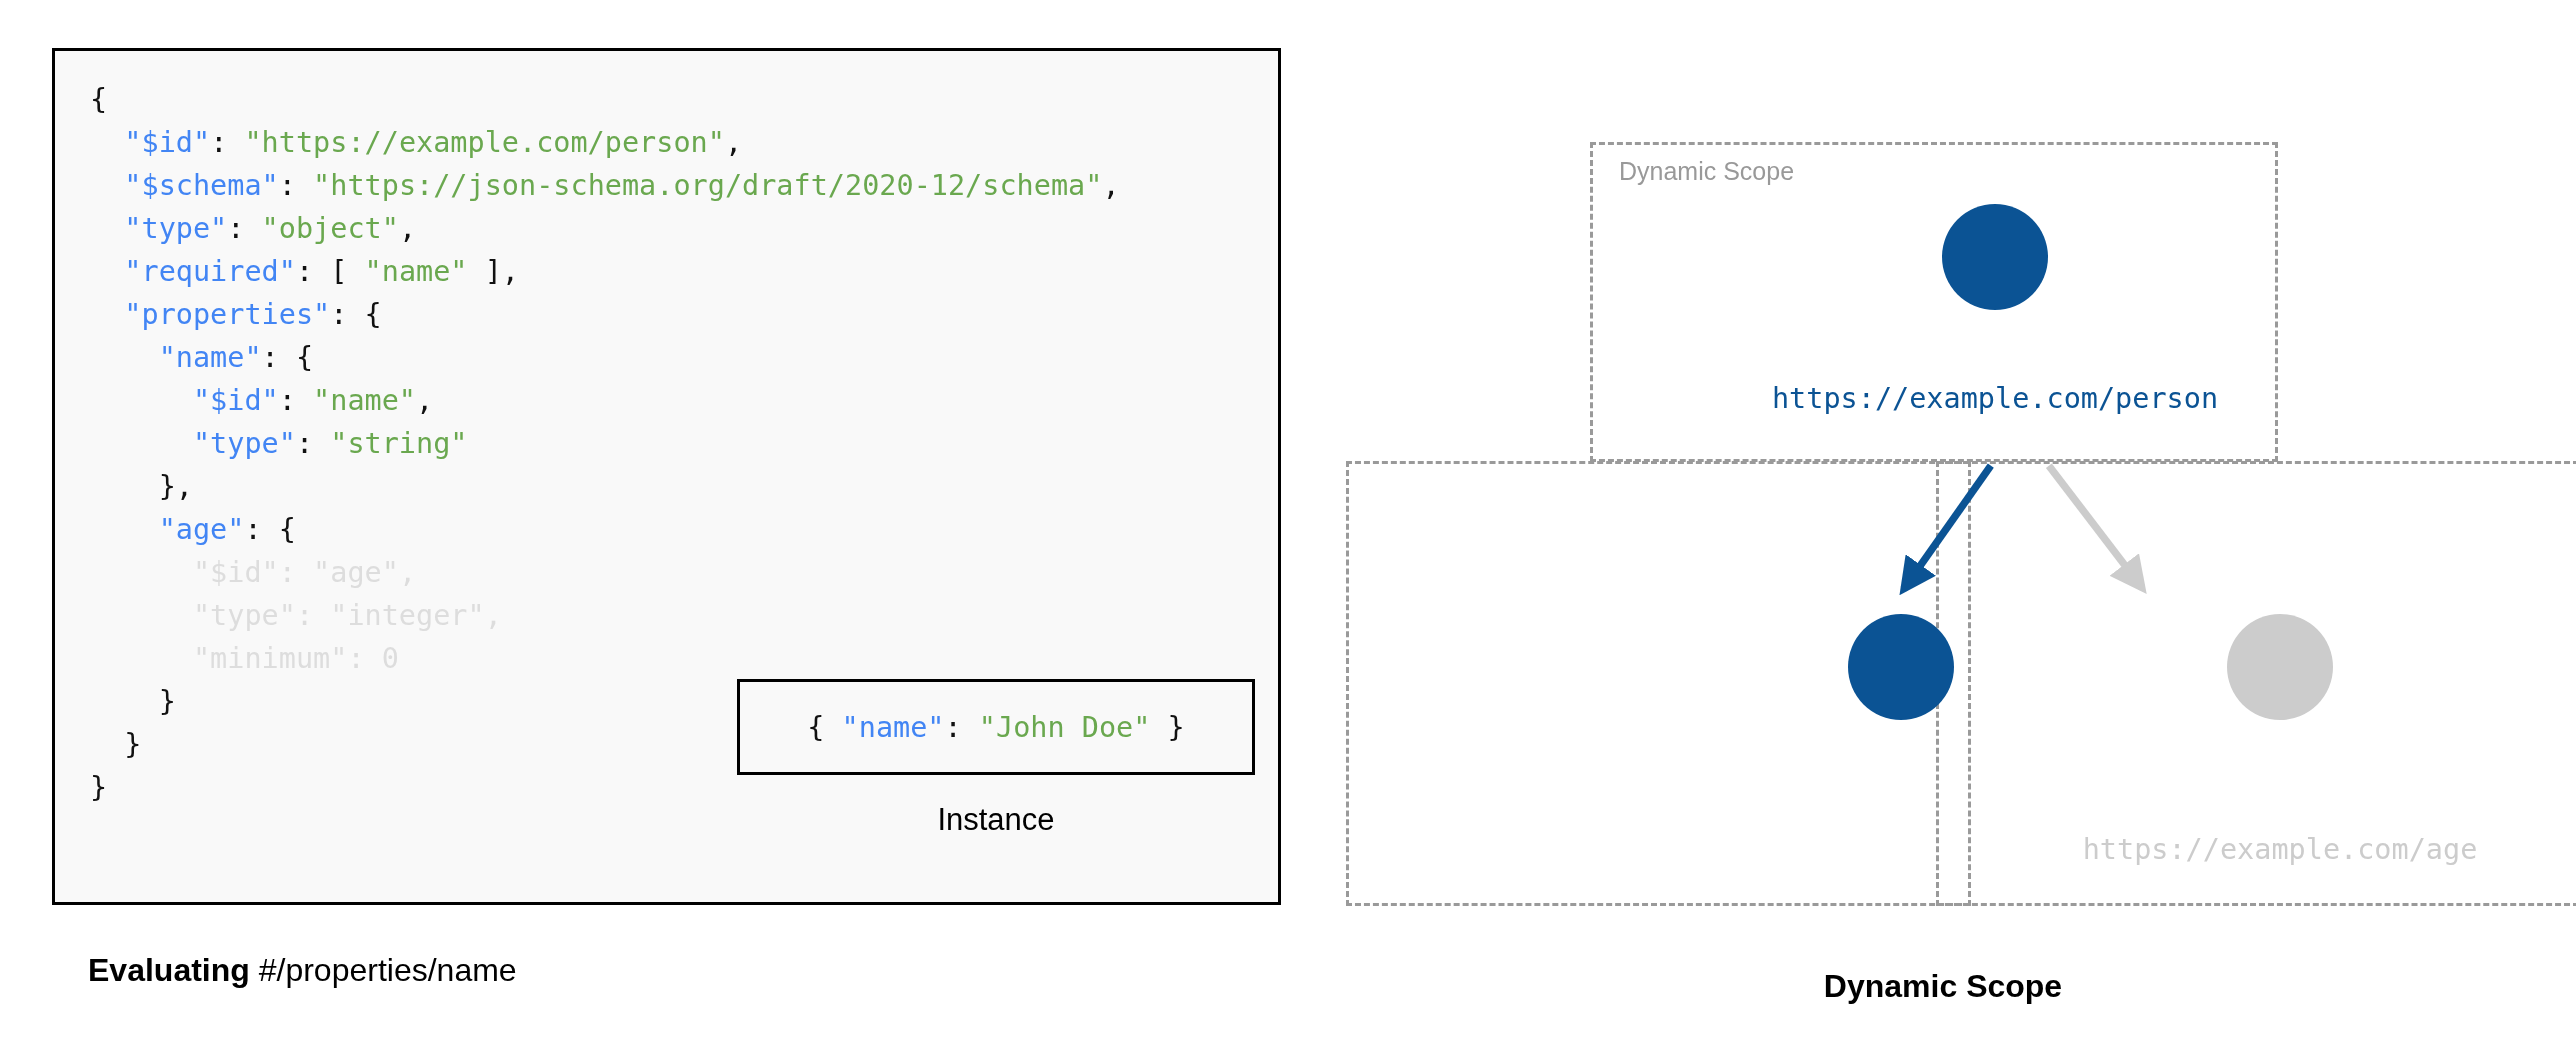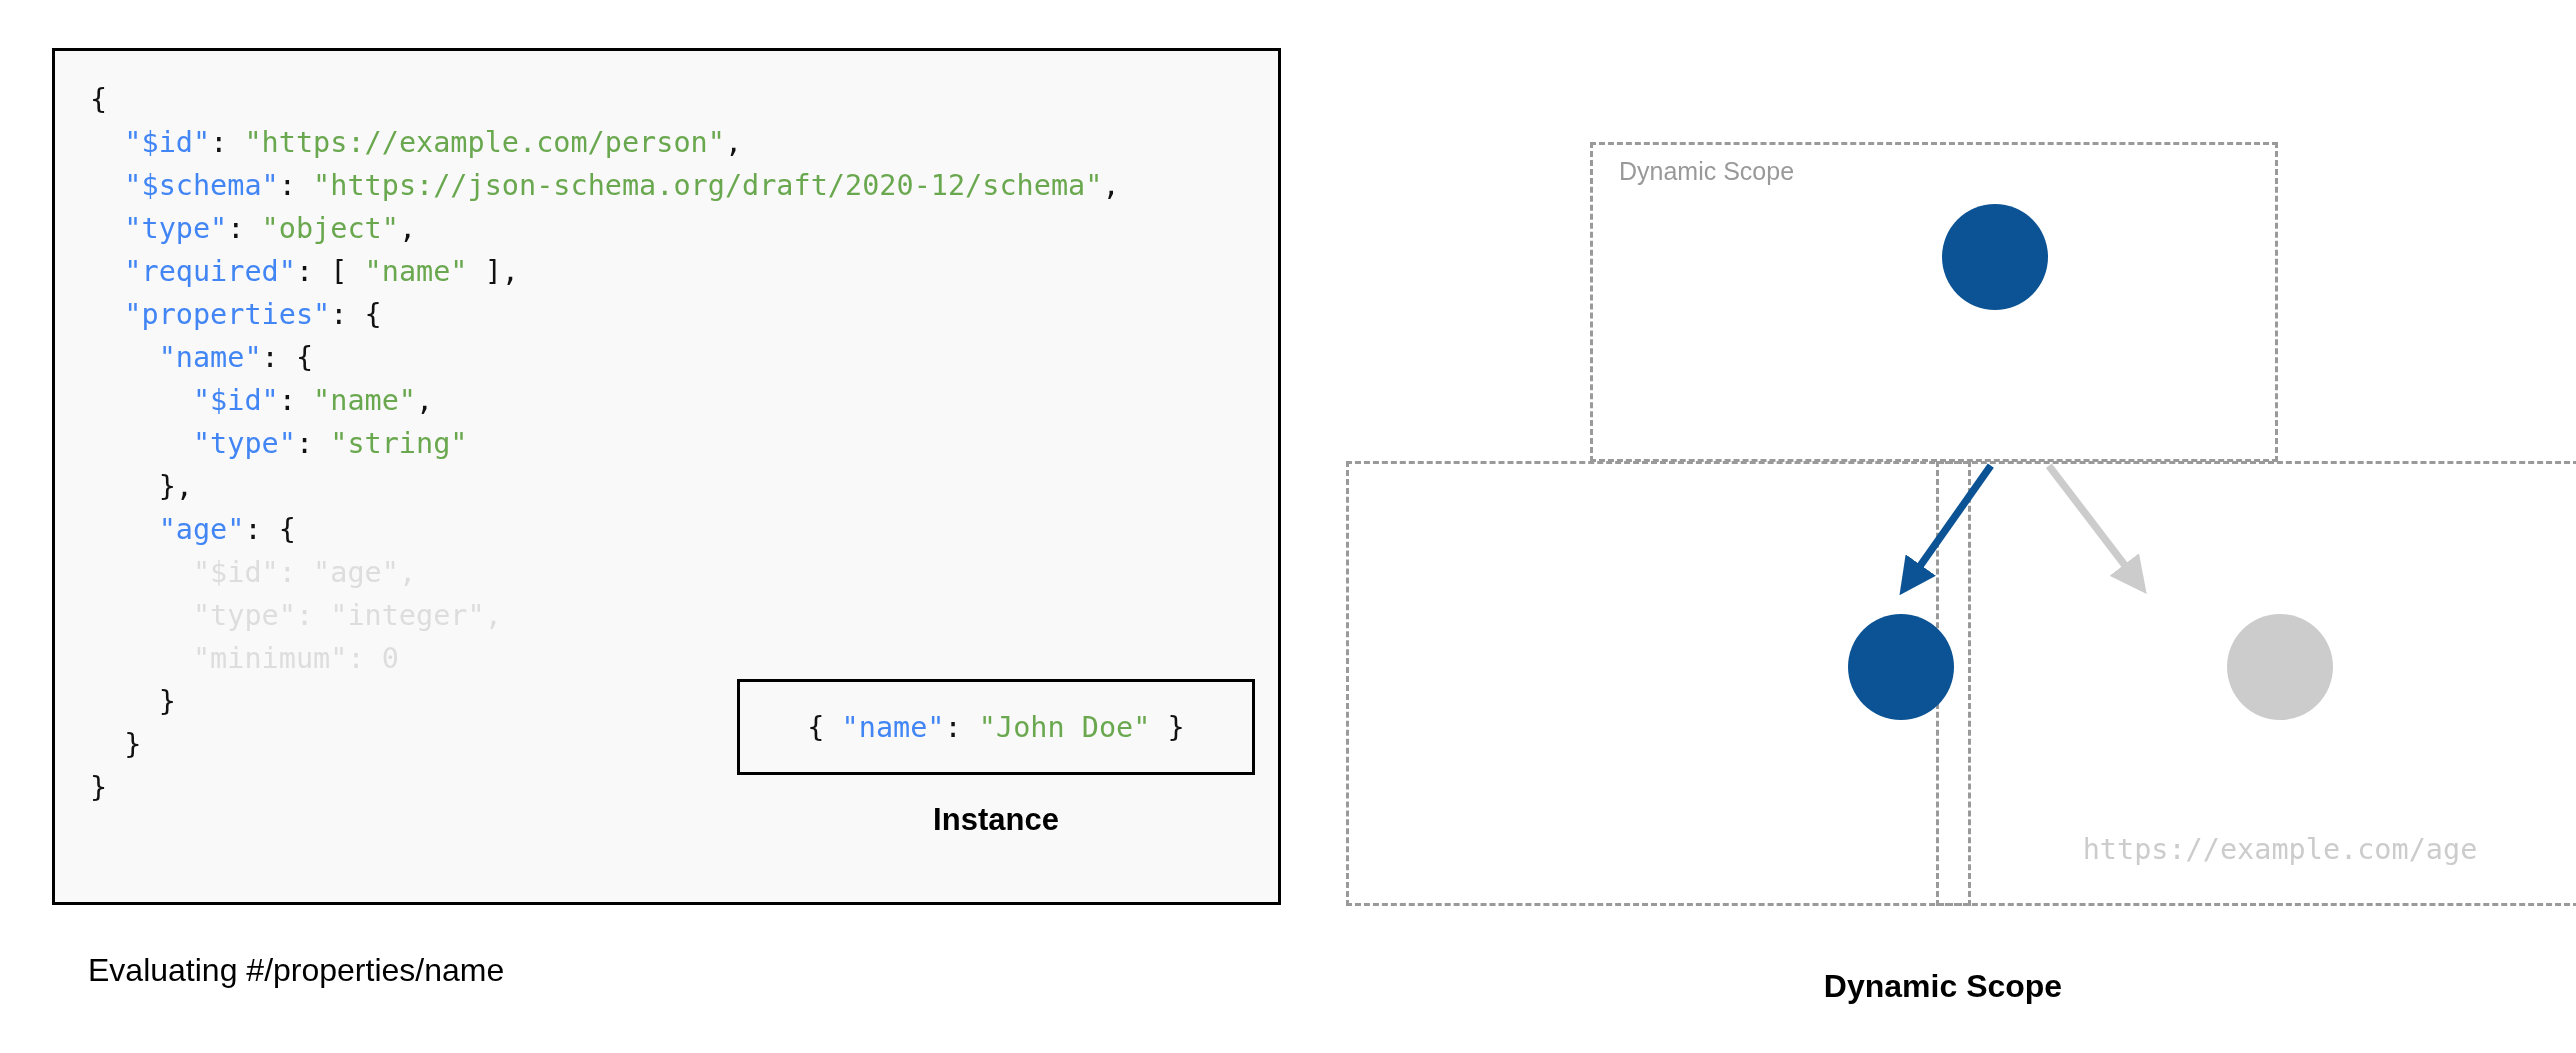--- a/index.html
+++ b/index.html
@@ -69,35 +69,35 @@
     white-space: pre;
     color: #111111;
   }
   #instance-caption {
     position: absolute;
     left: 737px;
     top: 802px;
     width: 518px;
     text-align: center;
     font-size: 31px;
-    font-weight: bold;
+    font-weight: normal;
     color: #000000;
   }
 
   #left-caption {
     position: absolute;
     left: 88px;
     top: 952px;
     font-size: 32px;
     color: #000000;
     white-space: nowrap;
   }
   #left-caption .cap-bold {
     font-family: "Liberation Sans", sans-serif;
-    font-weight: normal;
+    font-weight: bold;
   }
   #left-caption .cap-mono {
     font-family: Liberation Sans, sans-serif;
     font-weight: normal;
   }
 
   
   #right-panel {
     position: absolute;
     left: 1310px; top: 16px;
@@ -211,18 +211,19 @@
       </marker>
     </defs>
     <line x1="1196" y1="790" x2="1043" y2="1007" stroke="#0b5394" stroke-width="13" marker-end="url(#arrow-blue)"></line>
     <line x1="1298" y1="790" x2="1462" y2="1005" stroke="#cccccc" stroke-width="13" marker-end="url(#arrow-grey)"></line>
   </svg>
 
   <div class="node-circle" id="node-person"></div>
   <div class="node-circle" id="node-name"></div>
   <div class="node-circle" id="node-age"></div>
 
+  <div class="node-label" id="label-person">https://example.com/person</div>
   <div class="node-label" id="label-age">https://example.com/age</div>
 
   <div id="right-caption">Dynamic Scope</div>
 
 </div>
 
 
 </body></html>

